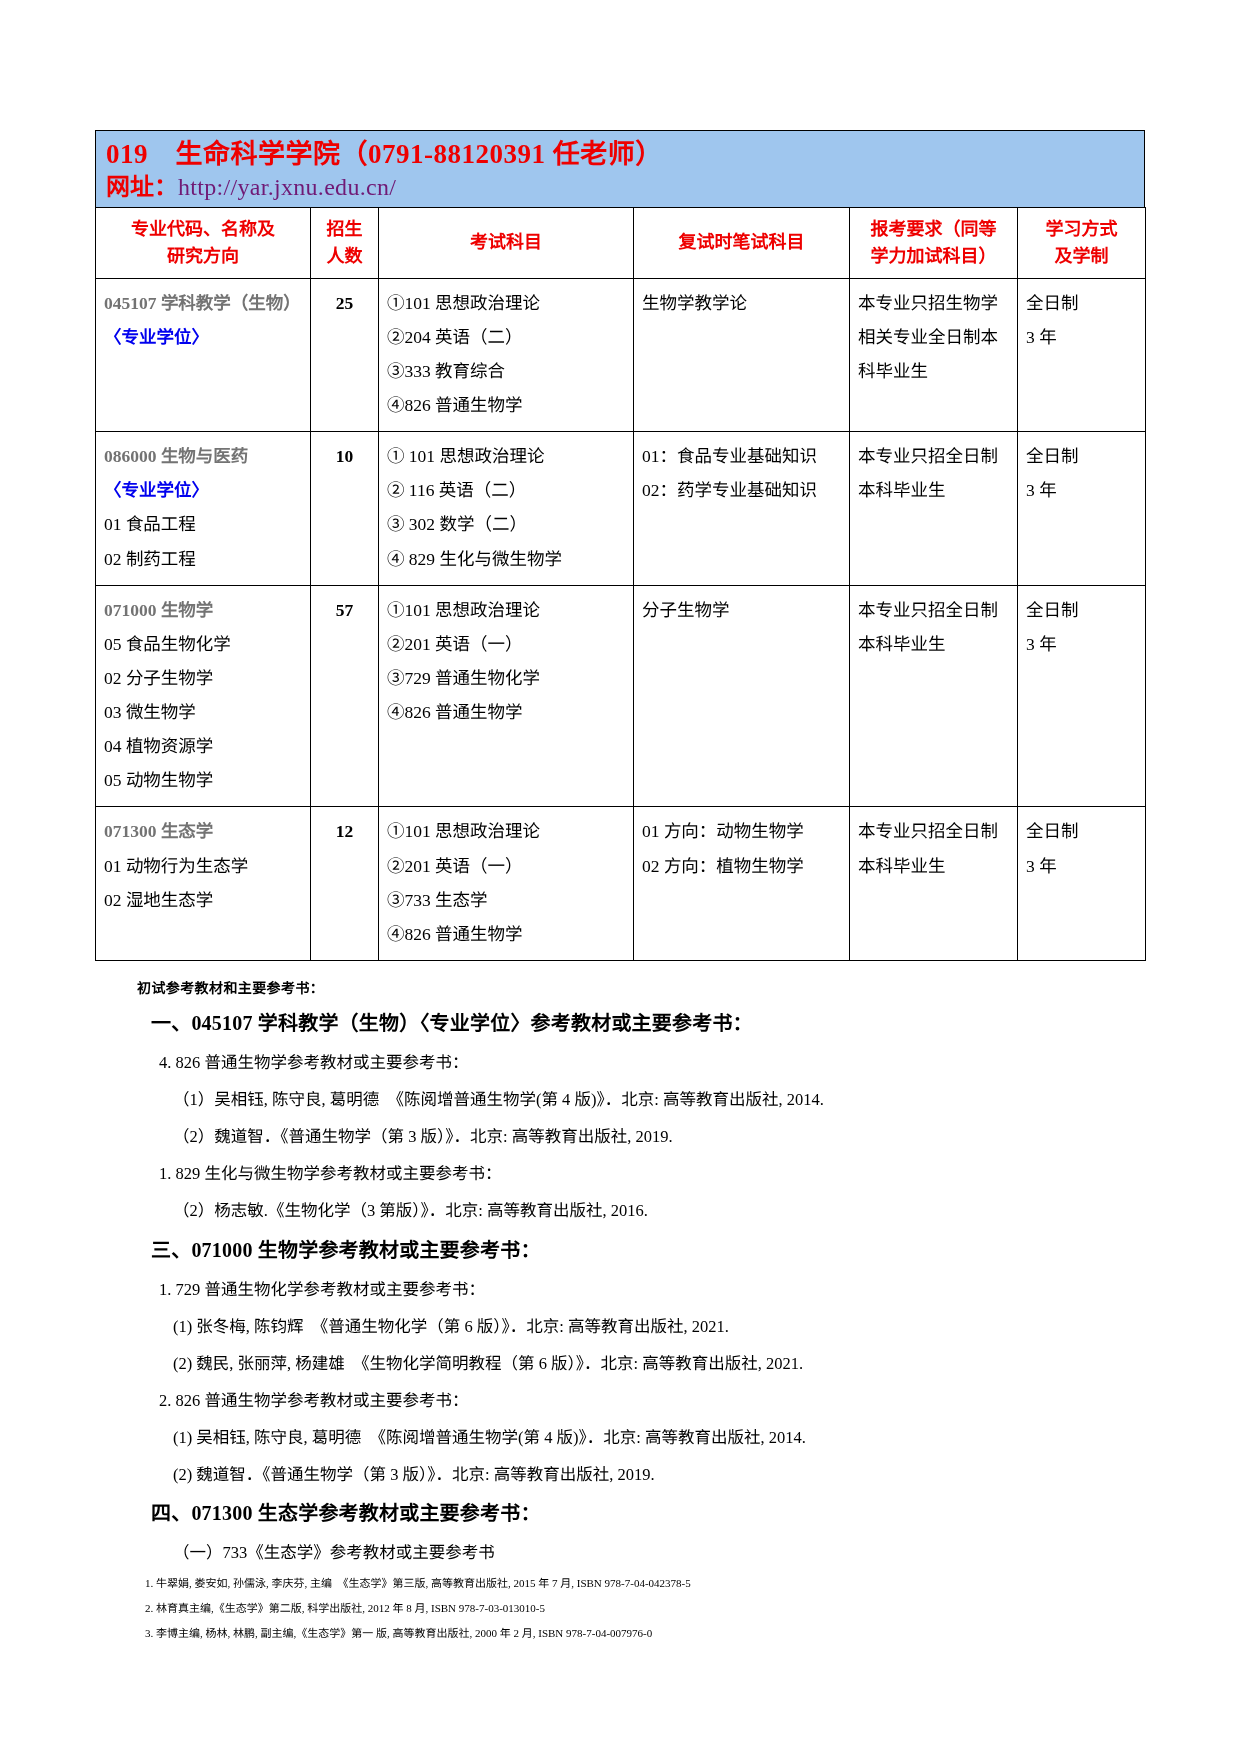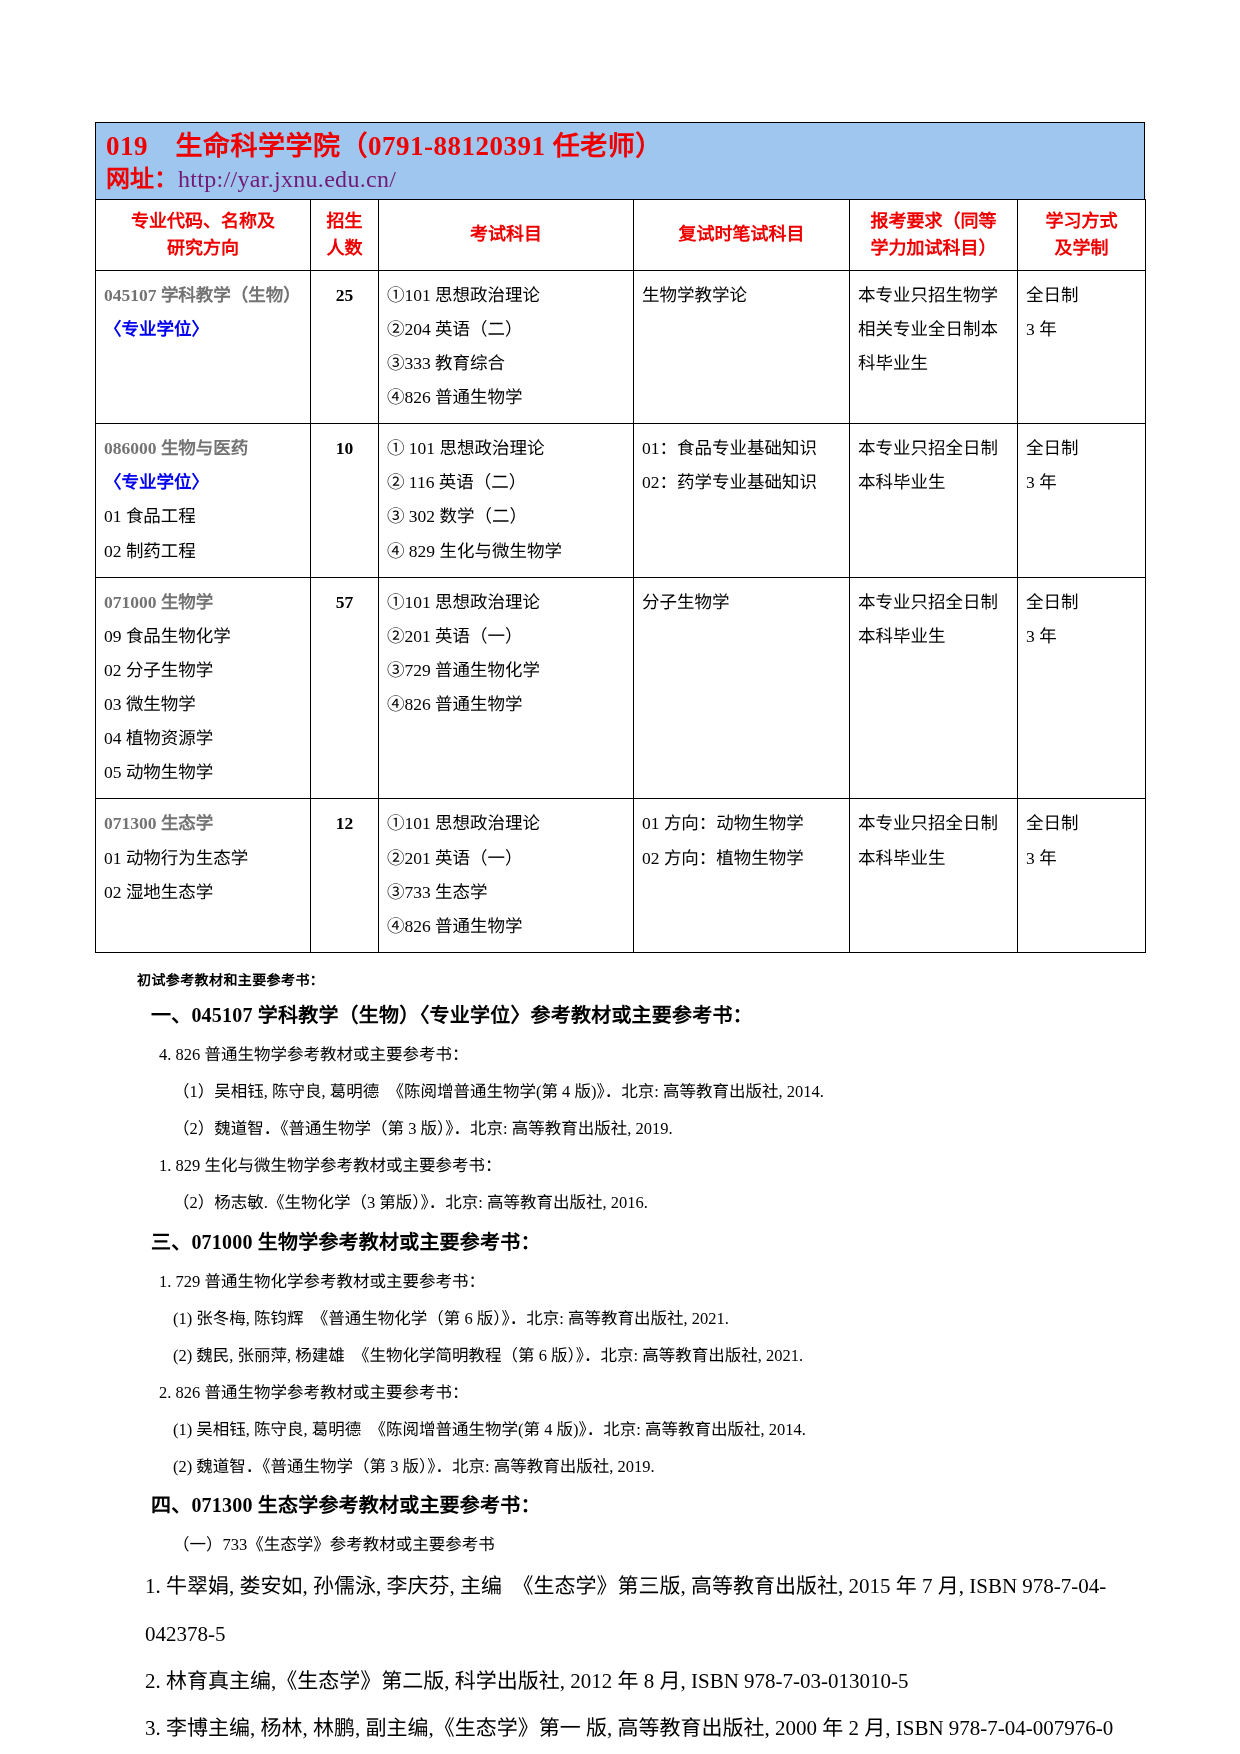--- a/index.html
+++ b/index.html
@@ -11,21 +11,21 @@
   body {
     width: 1240px;
     height: 1754px;
     font-family: "Liberation Serif", "DejaVu Serif", serif;
     color: #000000;
     position: relative;
     overflow: hidden;
   }
   .page {
     position: absolute;
-    left: 0; top: 4px;
+    left: 0; top: 12px;
     width: 1240px;
     height: 1314px;
     box-sizing: border-box;
     padding: 118px 95px 0 95px;
   }
 
   
   .banner {
     background: #9fc6ee;
     border: 1px solid #000;
@@ -128,21 +128,21 @@
     font-size: 16.5px;
     line-height: 2.25;
     padding-left: 22px;
   }
   .ref-sub {
     font-size: 16.5px;
     line-height: 2.25;
     padding-left: 36px;
   }
   .ref-plain {
-    font-size: 21px;
+    font-size: 11px;
     line-height: 2.25;
     padding-left: 8px;
   }
 </style>
 </head>
 <body>
 
 <div class="page">
 
   <div class="banner">
@@ -232,21 +232,21 @@
             <div class="req-line">本科毕业生</div>
           </td>
           <td>
             <div class="mode-line">全日制</div>
             <div class="mode-line">3 年</div>
           </td>
         </tr>
         <tr>
           <td>
             <div class="code-major">071000 生物学</div>
-            <div class="dir-line">09 食品生物化学</div>
+            <div class="dir-line">05 食品生物化学</div>
             <div class="dir-line">02 分子生物学</div>
             <div class="dir-line">03 微生物学</div>
             <div class="dir-line">04  植物资源学</div>
             <div class="dir-line">05 动物生物学</div>
           </td>
           <td class="num-cell">57</td>
           <td>
             <div class="subj-line">①101 思想政治理论</div>
             <div class="subj-line">②201 英语（一）</div>
             <div class="subj-line">③729 普通生物化学</div>

